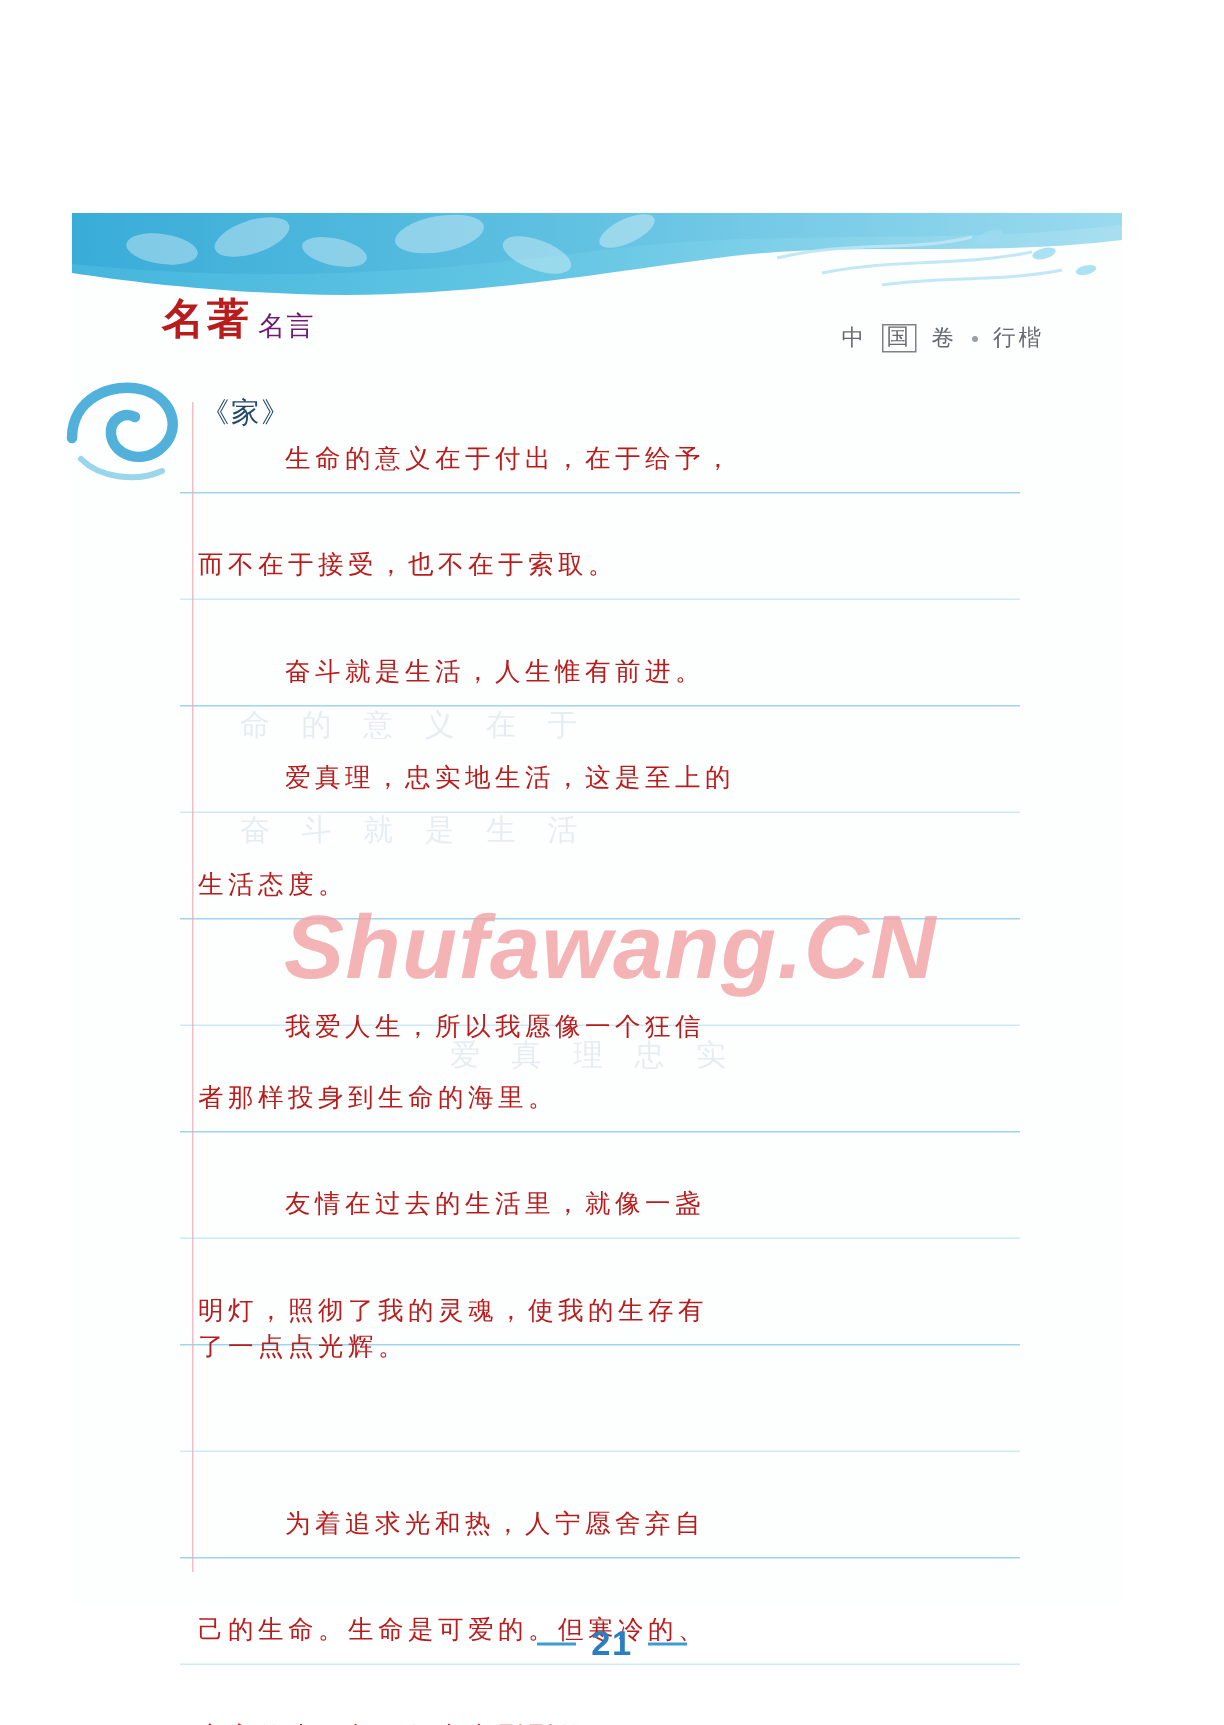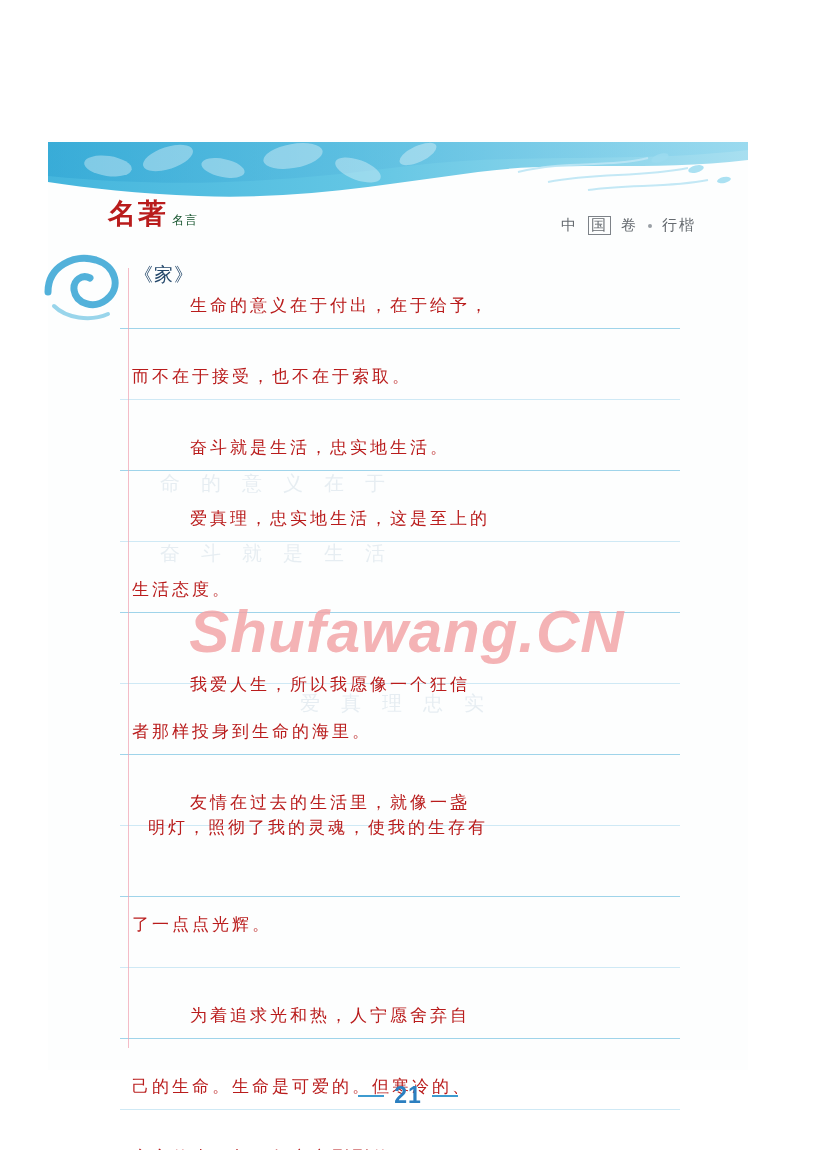--- a/index.html
+++ b/index.html
@@ -51,22 +51,22 @@
   .brand-main {
     font-family: "Liberation Serif", serif;
     font-size: 28px;
     font-weight: bold;
     color: #b91c1c;
     letter-spacing: 2px;
     line-height: 1;
   }
   .brand-sub {
     font-family: Liberation Sans, sans-serif;
-    font-size: 12px;
-    color: #14532d;
+    font-size: 18px;
+    color: #701a75;
     line-height: 1;
     padding-bottom: 2px;
     letter-spacing: 1px;
   }
   .header-right {
     position: absolute;
     right: 120px;
     top: 216px;
     display: flex;
     align-items: center;
@@ -278,28 +278,28 @@
       <div class="rule-line" style="top: 770px;"></div>
       <div class="rule-line faint" style="top: 841px;"></div>
     </div>
   <div class="left-margin"></div>
 
   <div class="title-tag">《家》</div>
 
   <div id="hand-lines">
       <div class="hand indent" style="top: 294px;">生命的意义在于付出，在于给予，</div>
       <div class="hand" style="top: 365px;">而不在于接受，也不在于索取。</div>
-      <div class="hand indent" style="top: 436px;">奋斗就是生活，忠实地生活。</div>
+      <div class="hand indent" style="top: 436px;">奋斗就是生活，人生惟有前进。</div>
       <div class="hand indent" style="top: 507px;">爱真理，忠实地生活，这是至上的</div>
       <div class="hand" style="top: 578px;">生活态度。</div>
       <div class="hand indent" style="top: 649px; margin-top: 24px;">我爱人生，所以我愿像一个狂信</div>
       <div class="hand" style="top: 720px;">者那样投身到生命的海里。</div>
       <div class="hand indent" style="top: 791px;">友情在过去的生活里，就像一盏</div>
-      <div class="hand" style="top: 816px; margin-left: 16px;">明灯，照彻了我的灵魂，使我的生存有</div>
-      <div class="hand" style="top: 913px;">了一点点光辉。</div>
+      <div class="hand" style="top: 862px;">明灯，照彻了我的灵魂，使我的生存有</div>
+      <div class="hand" style="top: 886px;">了一点点光辉。</div>
       <div class="hand indent" style="top: 1004px;">为着追求光和热，人宁愿舍弃自</div>
       <div class="hand" style="top: 1075px;">己的生命。生命是可爱的。但寒冷的、</div>
       <div class="hand" style="top: 1146px;">寂寞的生，却不如轰轰烈烈的死。</div>
     </div>
 
   <div class="watermark" style="color: rgb(243, 163, 166); margin-top: 41px;">Shufawang.CN</div>
 
   <div class="footer">
     <span class="dash"></span>
     <span class="page-num">21</span>

